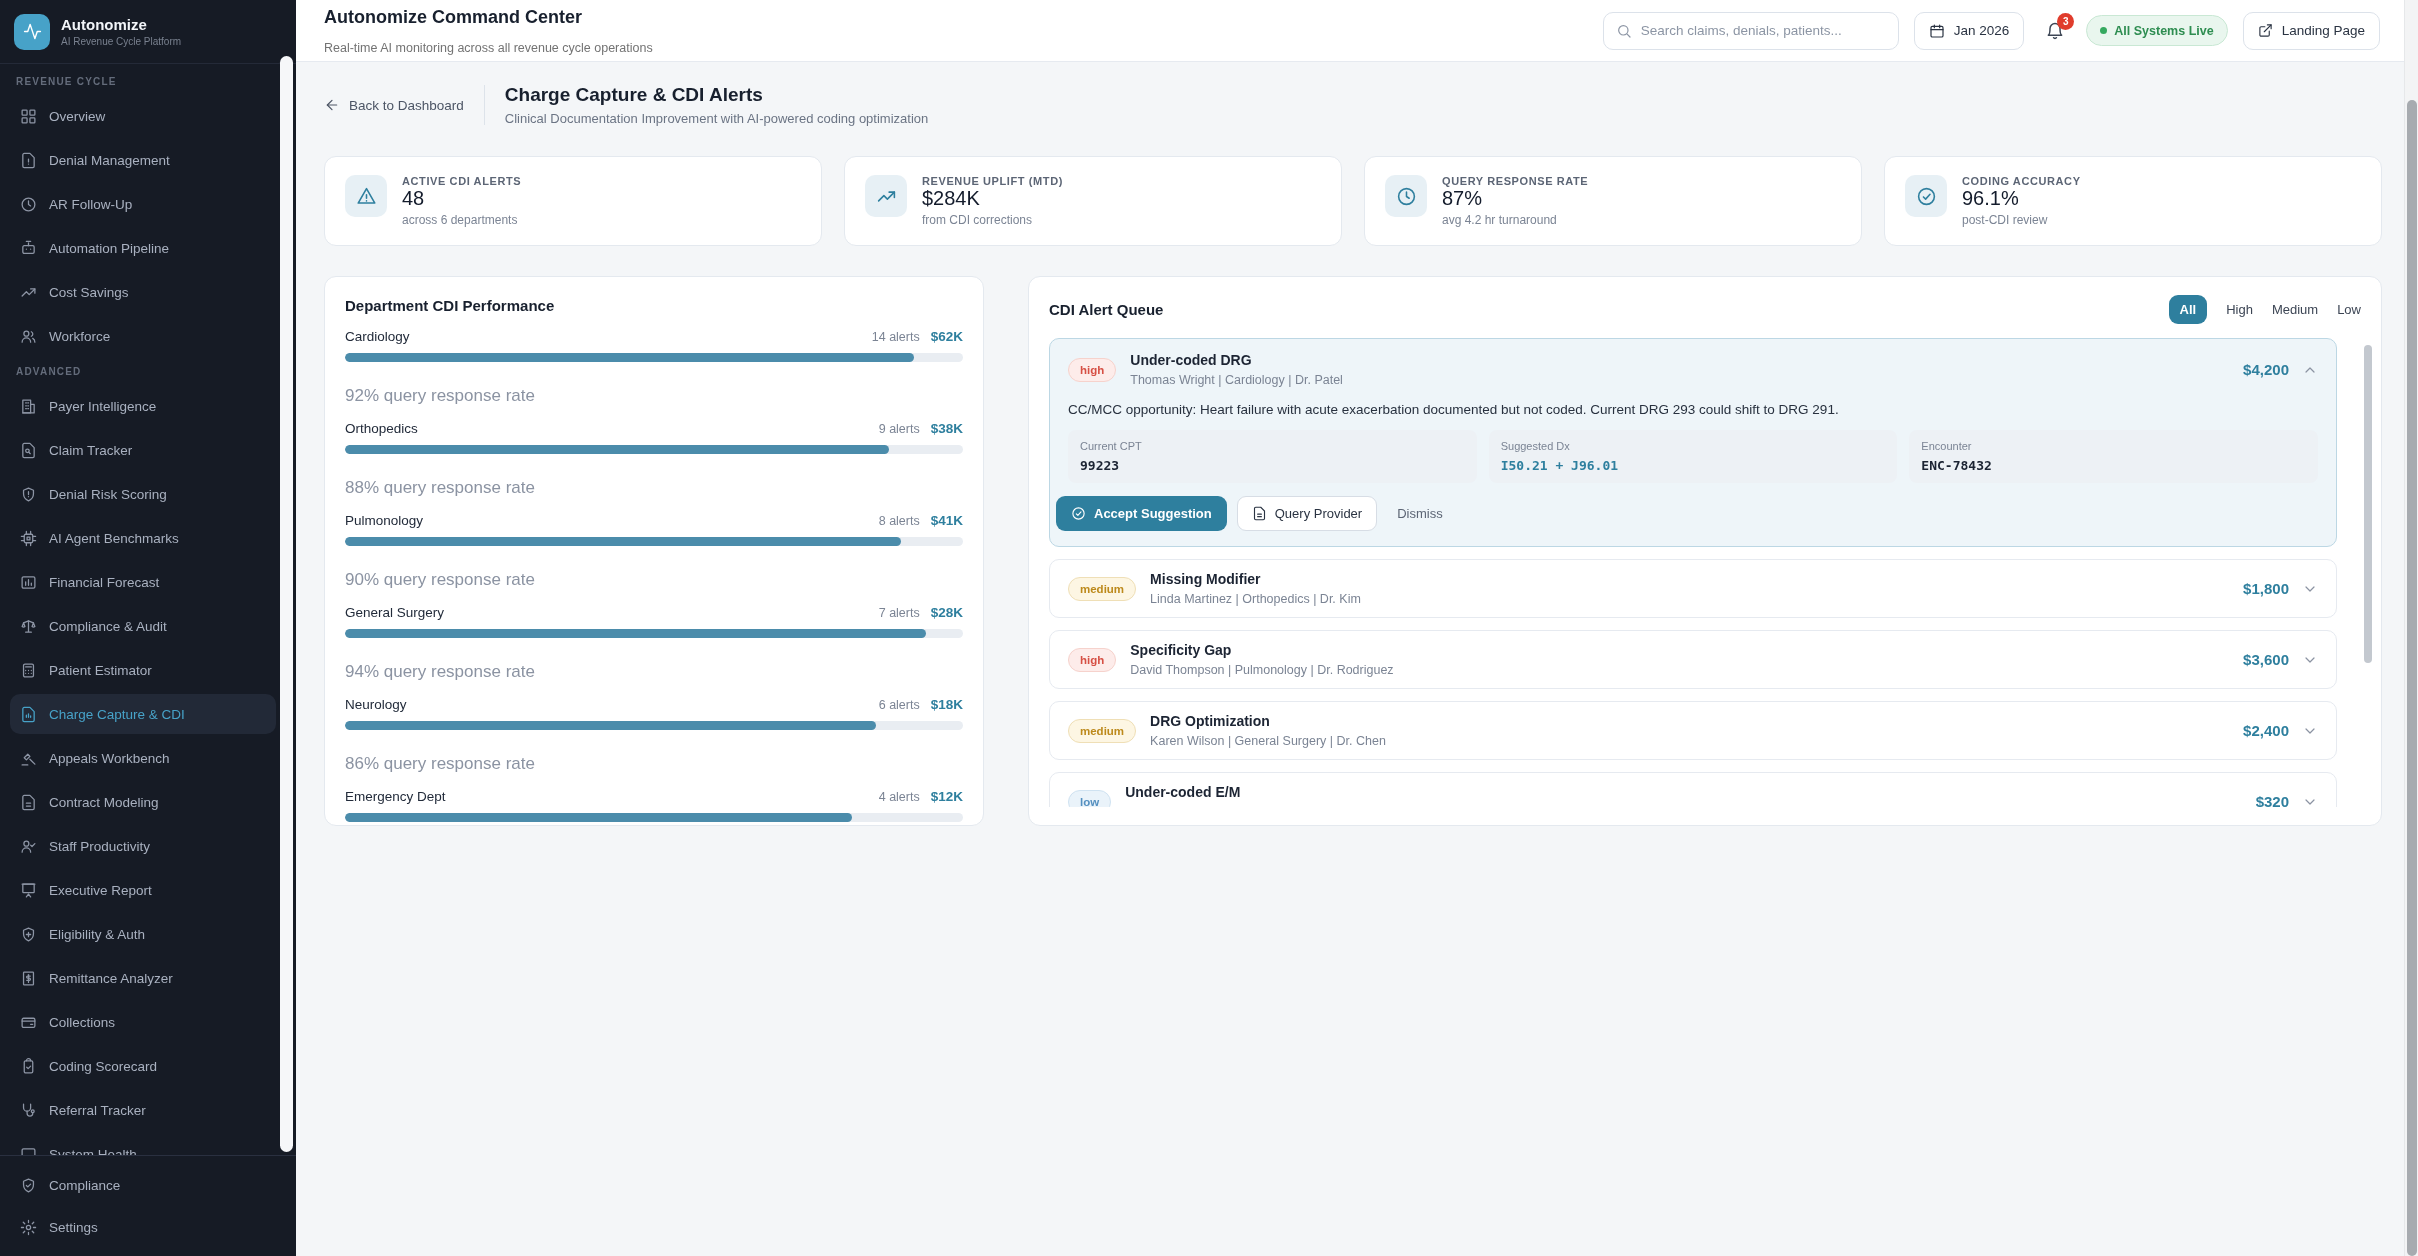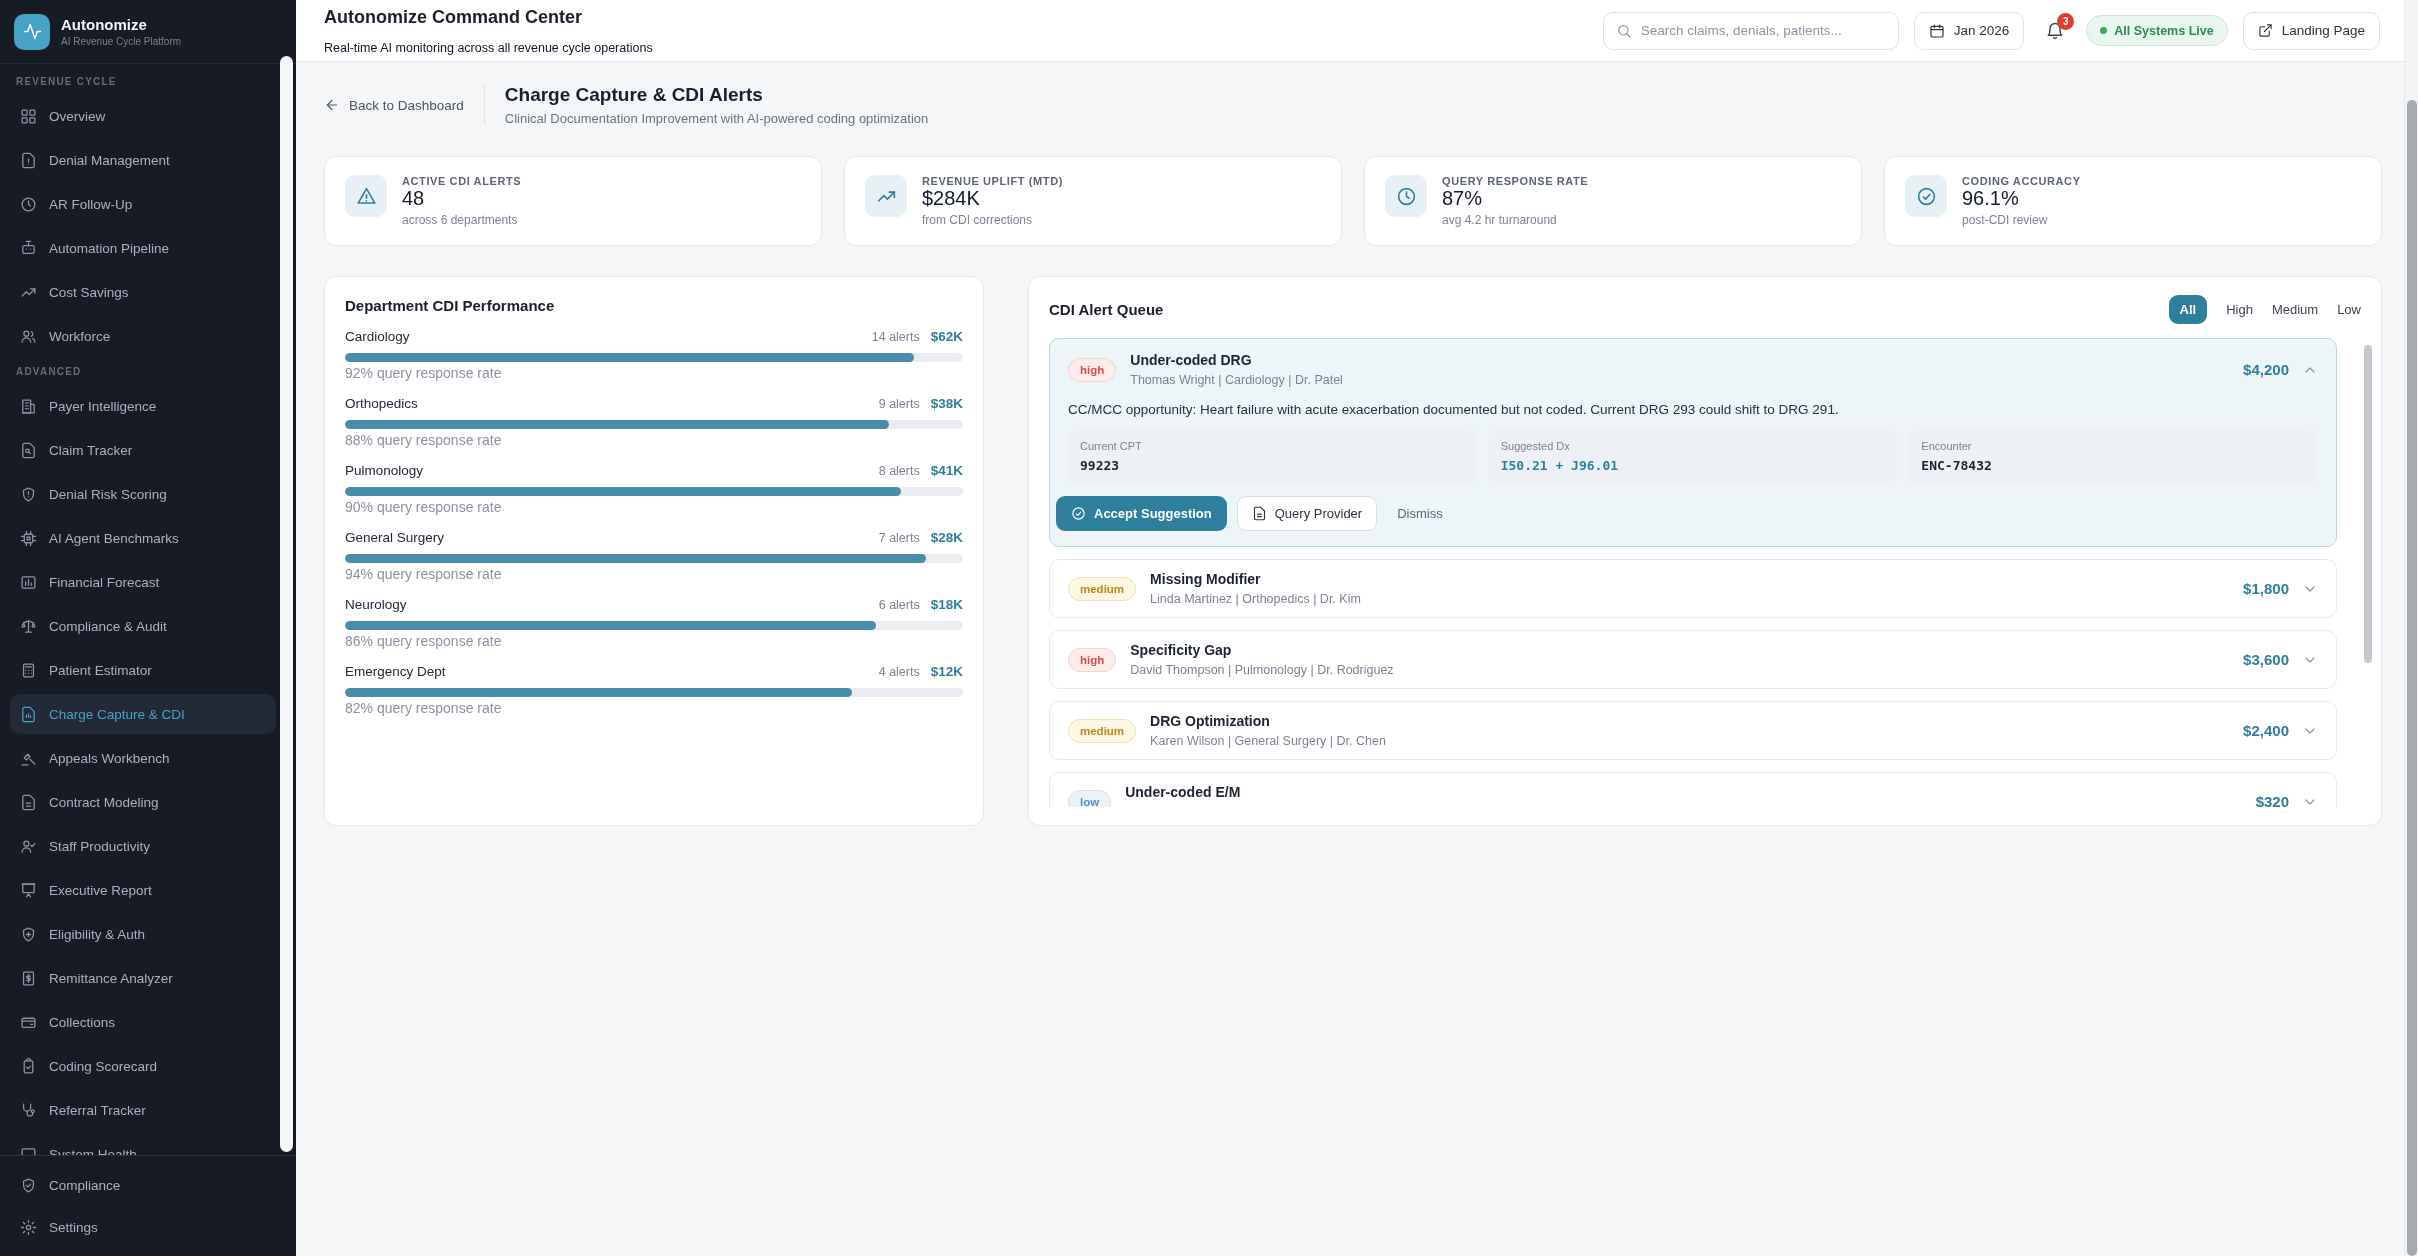--- a/index.html
+++ b/index.html
@@ -21,21 +21,21 @@
   .sb-item.active{background:#222937;color:var(--accent-light,#47a2c8)}
   .sb-item.active .ic{color:var(--accent-light,#47a2c8)}
   .sb-scrollbar{position:absolute;top:56px;right:3px;width:13px;height:1096px;background:#f6f7f9;border-radius:7px}
   .sb-foot{flex:none;height:101px;border-top:1px solid #2a3040;padding:10px 10px 0}
   .sb-foot .sb-item{height:38px}
 
   
   .main{flex:1;display:flex;flex-direction:column;height:100%;min-width:0}
   .topbar{height:62px;background:#fff;border-bottom:1px solid #e6eaf0;display:flex;align-items:center;justify-content:space-between;padding:0 38px 0 28px;flex:none}
   .tb-title{font-size:18px;font-weight:bold;color:#18202e}
-  .tb-sub{font-size:12.5px;color:#0f172a;margin-top:13px}
+  .tb-sub{font-size:12.5px;color:#737373;margin-top:13px}
   .tb-right{display:flex;align-items:center;gap:15px}
   .search{display:flex;align-items:center;gap:9px;width:296px;height:38px;border:1px solid #dce2ea;border-radius:10px;padding:0 12px;color:#8c95a4;background:#fff}
   .search input{border:none;outline:none;font-size:13.5px;color:#2a3342;width:100%;font-family:inherit;background:transparent}
   .search input::placeholder{color:#8c95a4}
   .btn-ghost{display:flex;align-items:center;gap:9px;height:38px;padding:0 14px;border:1px solid #dce2ea;border-radius:10px;background:#fff;font-size:13.5px;color:#2a3342;cursor:pointer;font-family:inherit;white-space:nowrap}
   .bell-wrap{position:relative;margin:0 6px;cursor:pointer;color:#3c4554}
   .badge-n{position:absolute;top:-8px;right:-9px;background:var(--notification,#e03c2c);color:#fff;font-size:10px;min-width:17px;height:17px;border-radius:9px;display:flex;align-items:center;justify-content:center;font-weight:bold}
   .live{display:flex;align-items:center;gap:7px;height:31px;padding:0 13px;background:#e9f6ee;border:1px solid #c9e8d4;color:var(--success,#2e8d51);border-radius:999px;font-size:12.5px;font-weight:bold;white-space:nowrap}
   .live .dot{width:7px;height:7px;border-radius:50%;background:#35a95f}
 
@@ -60,21 +60,21 @@
   .p-title{font-size:15px;font-weight:bold;color:#18202e}
 
   .dept{margin-top:15px}
   .dept-row1{display:flex;justify-content:space-between;align-items:baseline}
   .dept-name{font-size:13.5px;color:#222b3a}
   .d-right{display:flex;gap:11px;align-items:baseline}
   .d-alerts{font-size:12.5px;color:#7b8494}
   .d-val{font-size:13.5px;font-weight:bold;color:var(--accent,#2e7f9e)}
   .bar{height:9px;background:#e9edf2;border-radius:5px;margin-top:9px;overflow:hidden}
   .bar-fill{height:100%;background:var(--progress,#4b8cab);border-radius:5px}
-  .d-rate{font-size:14px;color:#8b93a2;margin-top:3px}
+  .d-rate{font-size:17px;color:#8b93a2;margin-top:24px}
 
   .q-head{display:flex;justify-content:space-between;align-items:center}
   .filters{display:flex;gap:19px;align-items:center;font-size:13px;color:#3c4554}
   .filter{cursor:pointer}
   .filter.active{background:var(--accent,#2e7f9e);color:#fff;padding:7px 11px;border-radius:9px;font-weight:bold}
   .q-list{margin-top:14px;flex:1;overflow:hidden;padding-right:24px}
   .alert{border:1px solid #e6eaf0;border-radius:10px;background:#fff;margin-bottom:12px}
   .alert.expanded{background:#eef5f9;border-color:#bcd7e4}
   .a-head{display:flex;align-items:center;gap:14px;padding:11px 18px;cursor:pointer}
   .alert.expanded .a-head{padding:13px 18px}

